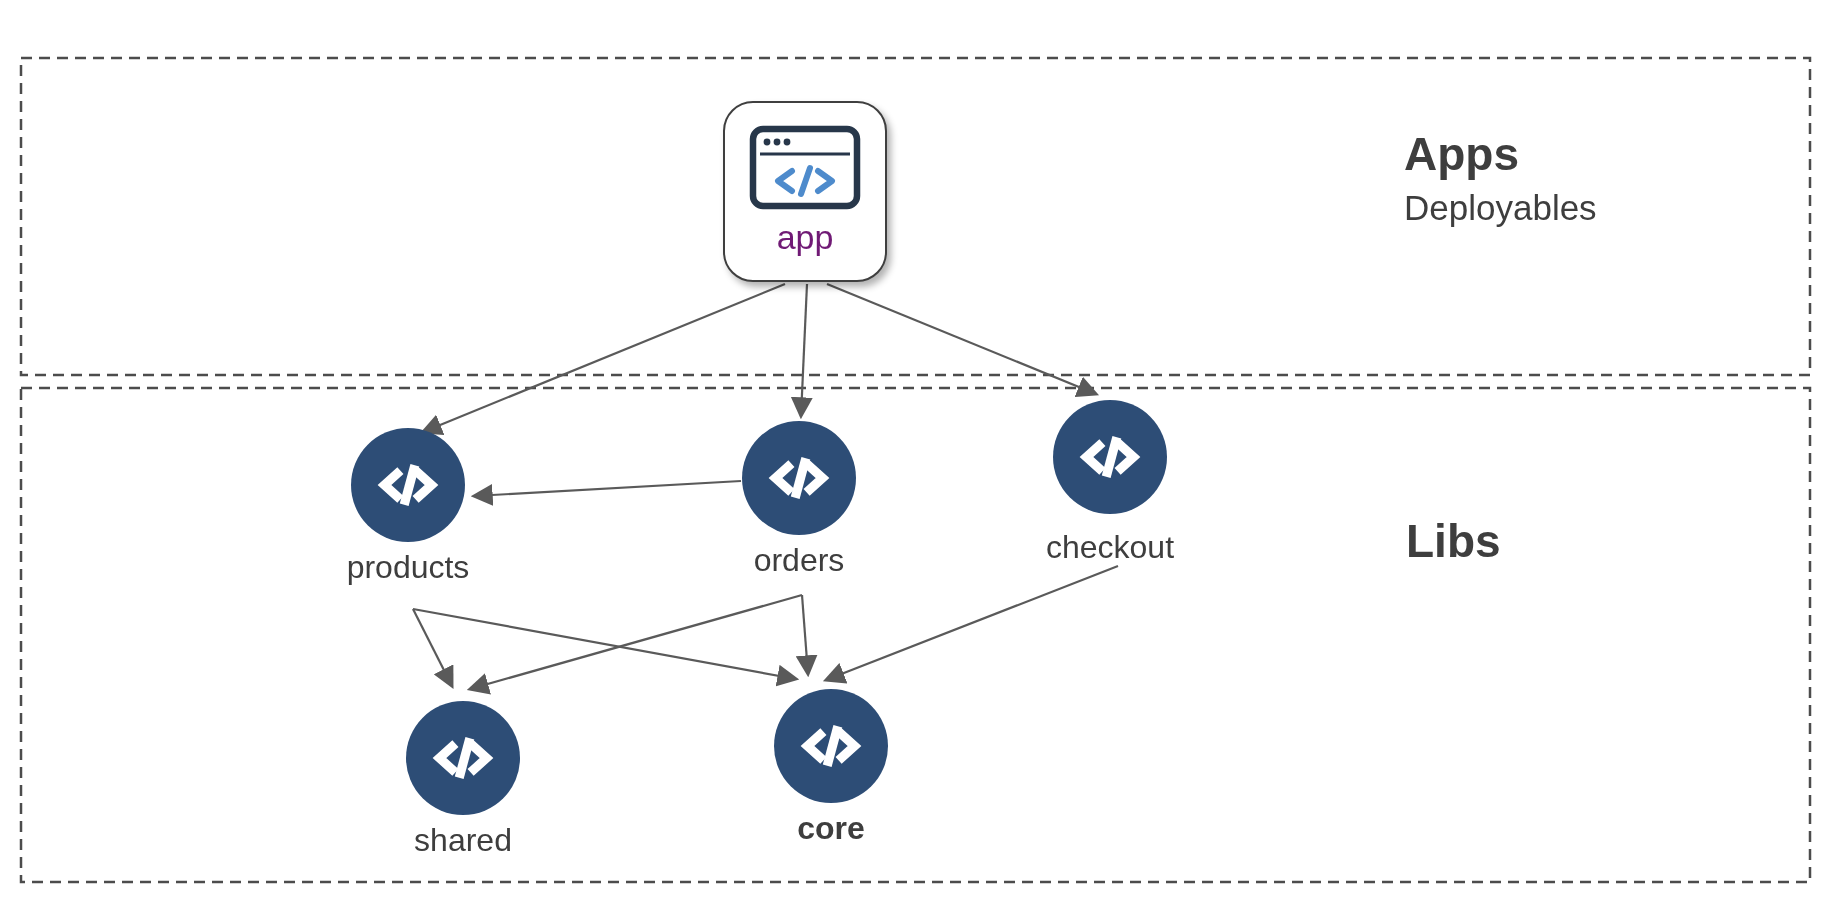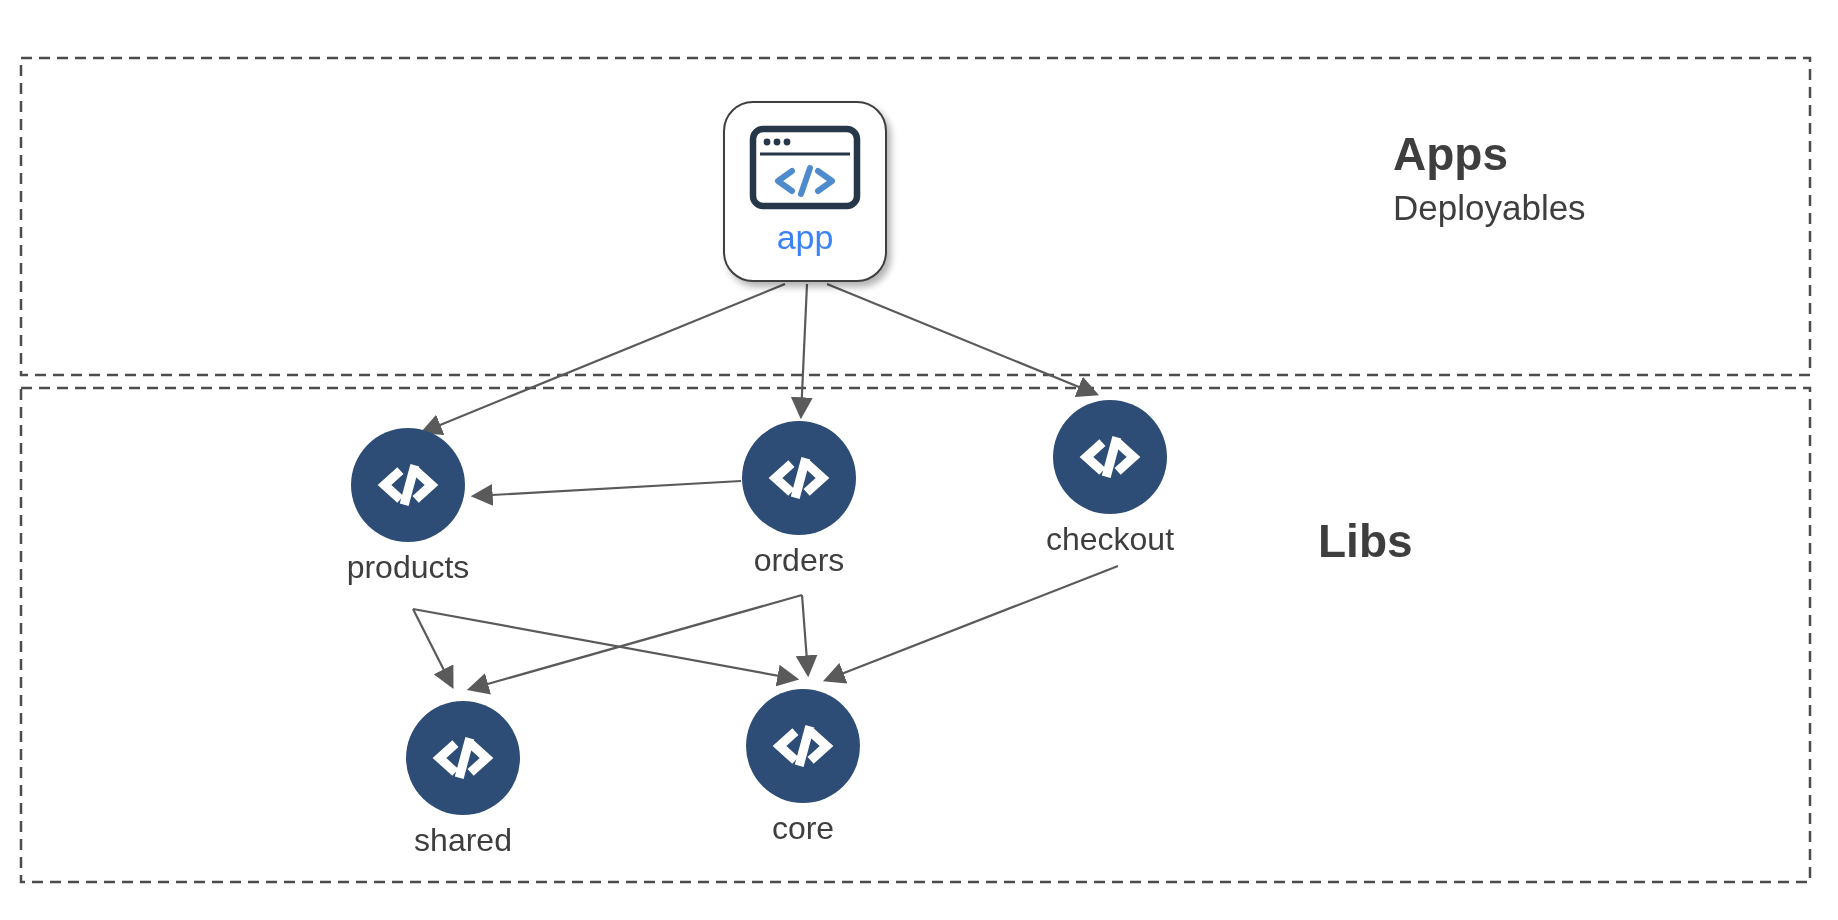--- a/index.html
+++ b/index.html
@@ -15,44 +15,44 @@
   }
 
   .overlay {
     position: absolute;
     left: 0; top: 0;
     width: 1838px;
     height: 920px;
   }
 
   
-  .section-label { position: absolute; color: #3e3e3e; }
+  .section-label { position: absolute; color: #3e3e3e; margin-left: 11px; }
   .section-label .title { font-weight: bold; font-size: 46px; line-height: 1.15; }
   .section-label .subtitle { font-weight: normal; font-size: 35px; line-height: 1.2; margin-top: 6px; text-align: right; }
   .section-label.apps { left: 1393px; top: 128px; }
-  .section-label.libs { left: 1318px; top: 515px; }
+  .section-label.libs { left: 1395px; top: 515px; }
 
   
   .app-card {
     position: absolute;
     left: 723px; top: 101px;
     width: 164px; height: 181px;
     background: #ffffff;
     border: 2.5px solid #3f3f3f;
     border-radius: 30px;
     box-shadow: 4px 5px 7px rgba(0,0,0,0.30);
     display: flex;
     flex-direction: column;
     align-items: center;
   }
   .app-card .browser-icon { margin-top: 22px; }
   .app-card .node-label {
     margin-top: 8px;
     font-size: 34px;
-    color: #3b82f6;
+    color: #701a75;
   }
 
   
   .lib-node {
     position: absolute;
     width: 230px;
     display: flex;
     flex-direction: column;
     align-items: center;
   }
@@ -66,23 +66,23 @@
   }
   .lib-node .node-label {
     margin-top: 7px;
     font-size: 32px;
     color: #3e3e3e;
     white-space: nowrap;
   }
 
   .lib-node.products { left: 293px; top: 428px; }
   .lib-node.orders   { left: 684px; top: 421px; }
-  .lib-node.checkout { left: 995px; top: 400px; }
+  .lib-node.checkout { left: 995px; top: 400px; gap: 8px; }
   .lib-node.shared   { left: 348px; top: 701px; text-align: center; }
-  .lib-node.core     { left: 688px; top: 689px; }
+  .lib-node.core     { left: 716px; top: 689px; font-weight: bold; }
 </style>
 </head>
 <body>
 
 <div class="stage">
 
   <svg class="overlay" viewBox="0 0 1838 920" xmlns="http://www.w3.org/2000/svg">
     <defs>
       <marker id="arrowhead" viewBox="0 0 10 10" refX="8.5" refY="5" markerWidth="10" markerHeight="10" orient="auto-start-reverse">
         <path d="M0,0 L10,5 L0,10 z" fill="#5a5a5a"></path>

